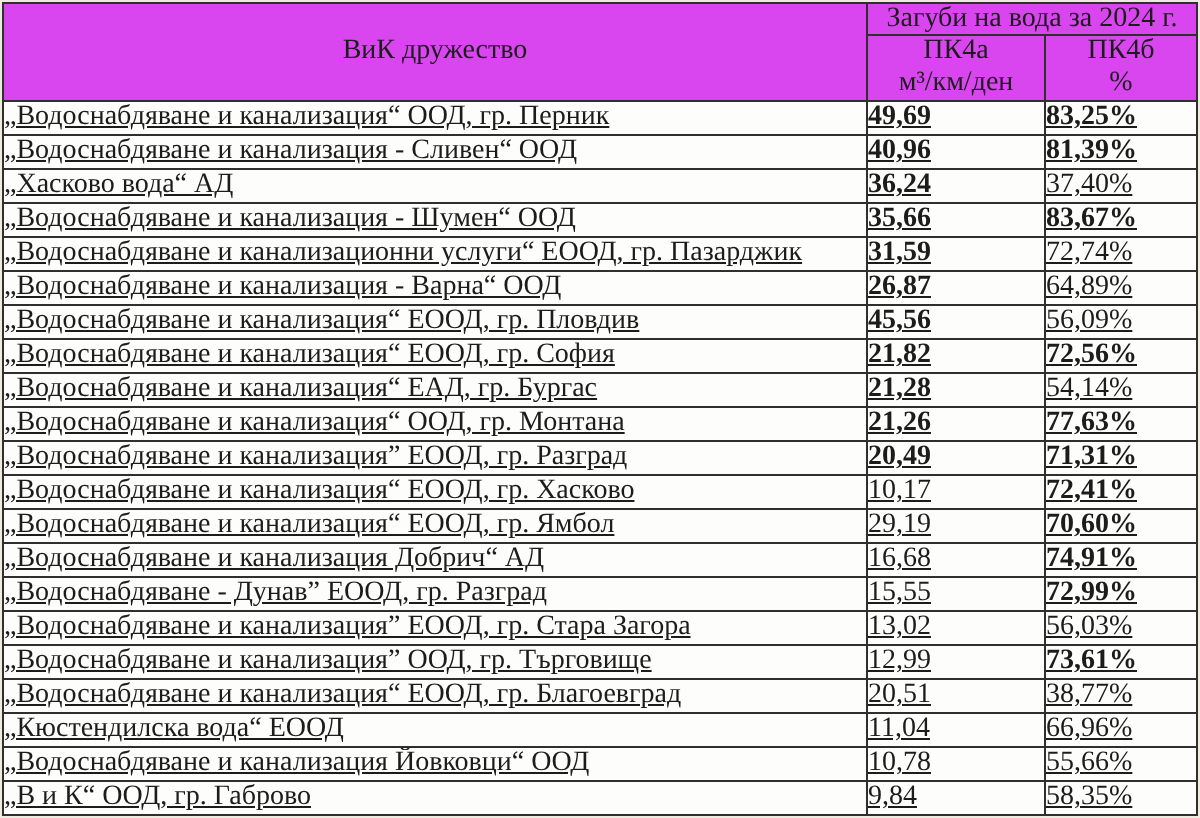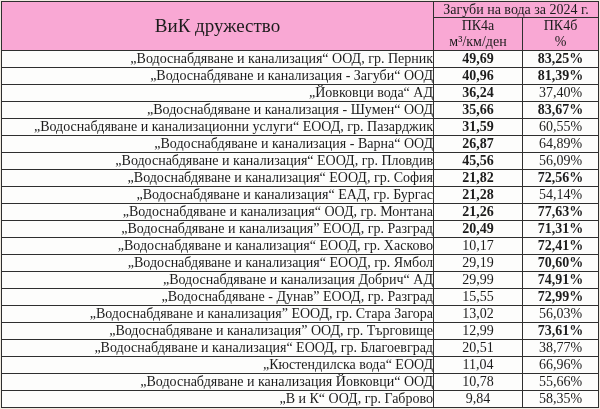--- a/index.html
+++ b/index.html
@@ -22,29 +22,29 @@
     color: #1c1c1c;
     padding: 0;
     height: 16px;
     line-height: 16px;
     background: #fdfdfc;
     overflow: hidden;
     white-space: nowrap;
     vertical-align: middle;
   }
   .tbl td.hdr {
-    background: #f9a8d4;
+    background: #d946ef;
     text-align: center;
   }
   td.hdr-group { height: 15px; line-height: 15px; }
-  td.hdr-company { font-size: 19px; }
+  td.hdr-company { font-size: 14px; }
   td.hdr-sub { height: 32px; margin-top: 46px; }
   .hdr-sub .line { height: 16px; line-height: 16px; text-align: center; }
-  .c-name { text-align: right; padding-left: 3px; }
-  .c-num  { text-align: center; }
+  .c-name { text-align: left; padding-left: 3px; text-decoration: underline; }
+  .c-num  { text-align: left; text-decoration: underline; }
   .v-br { color: #b3242a; font-weight: bold; }
   .v-r  { color: #c84b52; }
   .v-k  { color: #1c1c1c; }
 </style>
 </head>
 <body>
 
 <table class="tbl">
   <colgroup>
     <col style="width:432px">
@@ -67,38 +67,38 @@
       </td>
     </tr>
   </tbody>
   <tbody>
       <tr>
         <td class="c-name">„Водоснабдяване и канализация“ ООД, гр. Перник</td>
         <td class="c-num v-br">49,69</td>
         <td class="c-num v-br">83,25%</td>
       </tr>
       <tr>
-        <td class="c-name">„Водоснабдяване и канализация - Загуби“ ООД</td>
+        <td class="c-name">„Водоснабдяване и канализация - Сливен“ ООД</td>
         <td class="c-num v-br">40,96</td>
         <td class="c-num v-br">81,39%</td>
       </tr>
       <tr>
-        <td class="c-name">„Йовковци вода“ АД</td>
+        <td class="c-name">„Хасково вода“ АД</td>
         <td class="c-num v-br">36,24</td>
         <td class="c-num v-k">37,40%</td>
       </tr>
       <tr>
         <td class="c-name">„Водоснабдяване и канализация - Шумен“ ООД</td>
         <td class="c-num v-br">35,66</td>
         <td class="c-num v-br">83,67%</td>
       </tr>
       <tr>
         <td class="c-name">„Водоснабдяване и канализационни услуги“ ЕООД, гр. Пазарджик</td>
         <td class="c-num v-br">31,59</td>
-        <td class="c-num v-r">60,55%</td>
+        <td class="c-num v-r">72,74%</td>
       </tr>
       <tr>
         <td class="c-name">„Водоснабдяване и канализация - Варна“ ООД</td>
         <td class="c-num v-br">26,87</td>
         <td class="c-num v-r">64,89%</td>
       </tr>
       <tr>
         <td class="c-name">„Водоснабдяване и канализация“ ЕООД, гр. Пловдив</td>
         <td class="c-num v-br">45,56</td>
         <td class="c-num v-r">56,09%</td>
@@ -128,21 +128,21 @@
         <td class="c-num v-r">10,17</td>
         <td class="c-num v-br">72,41%</td>
       </tr>
       <tr>
         <td class="c-name">„Водоснабдяване и канализация“ ЕООД, гр. Ямбол</td>
         <td class="c-num v-r">29,19</td>
         <td class="c-num v-br">70,60%</td>
       </tr>
       <tr>
         <td class="c-name">„Водоснабдяване и канализация Добрич“ АД</td>
-        <td class="c-num v-r">29,99</td>
+        <td class="c-num v-r">16,68</td>
         <td class="c-num v-br">74,91%</td>
       </tr>
       <tr>
         <td class="c-name">„Водоснабдяване - Дунав” ЕООД, гр. Разград</td>
         <td class="c-num v-r">15,55</td>
         <td class="c-num v-br">72,99%</td>
       </tr>
       <tr>
         <td class="c-name">„Водоснабдяване и канализация” ЕООД, гр. Стара Загора</td>
         <td class="c-num v-k">13,02</td>

